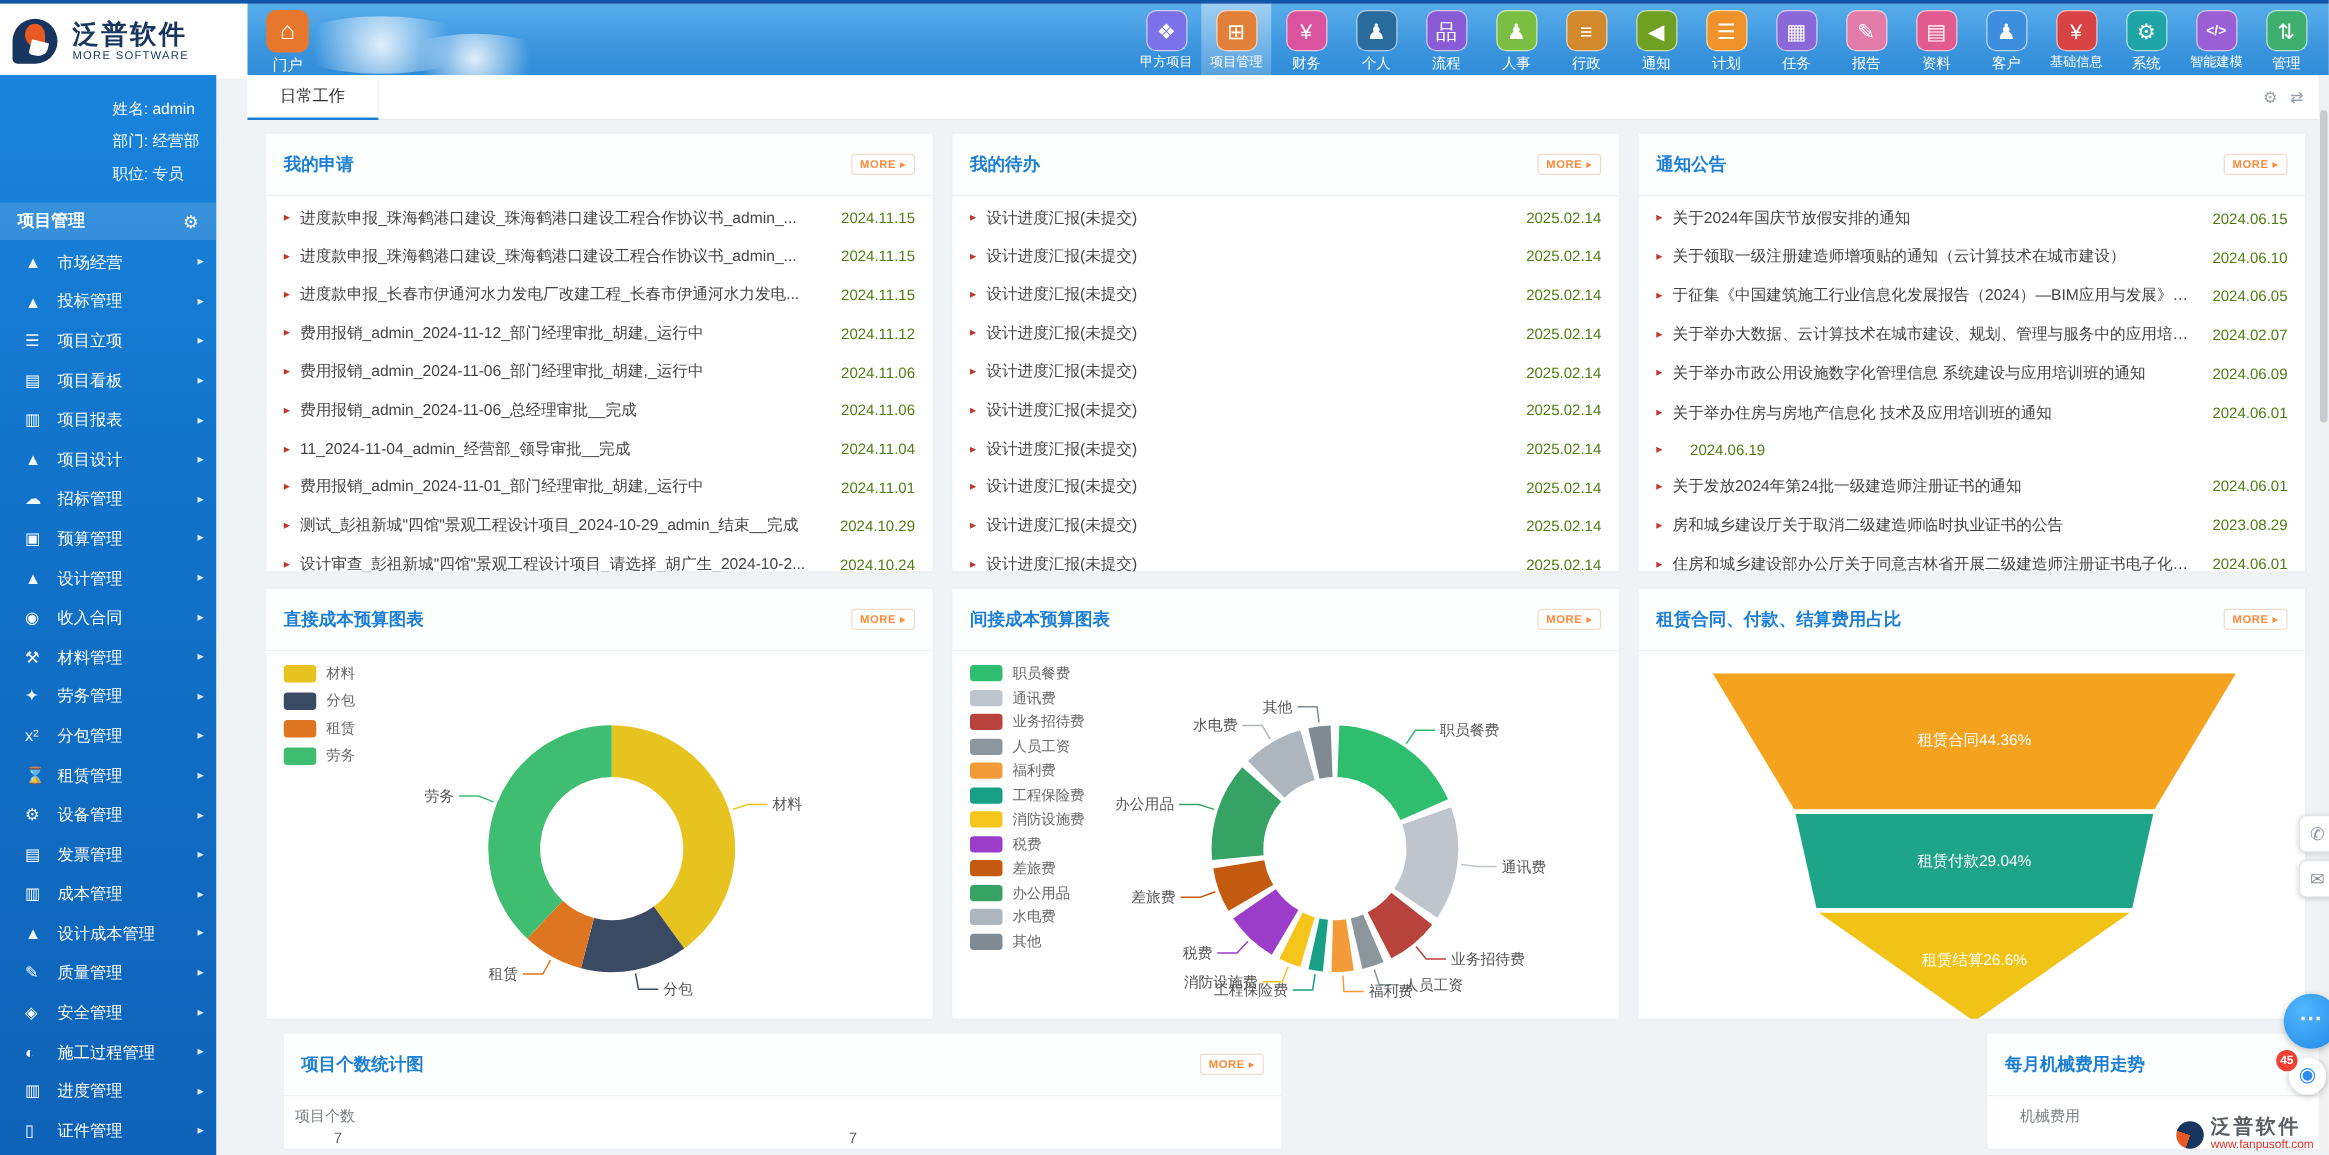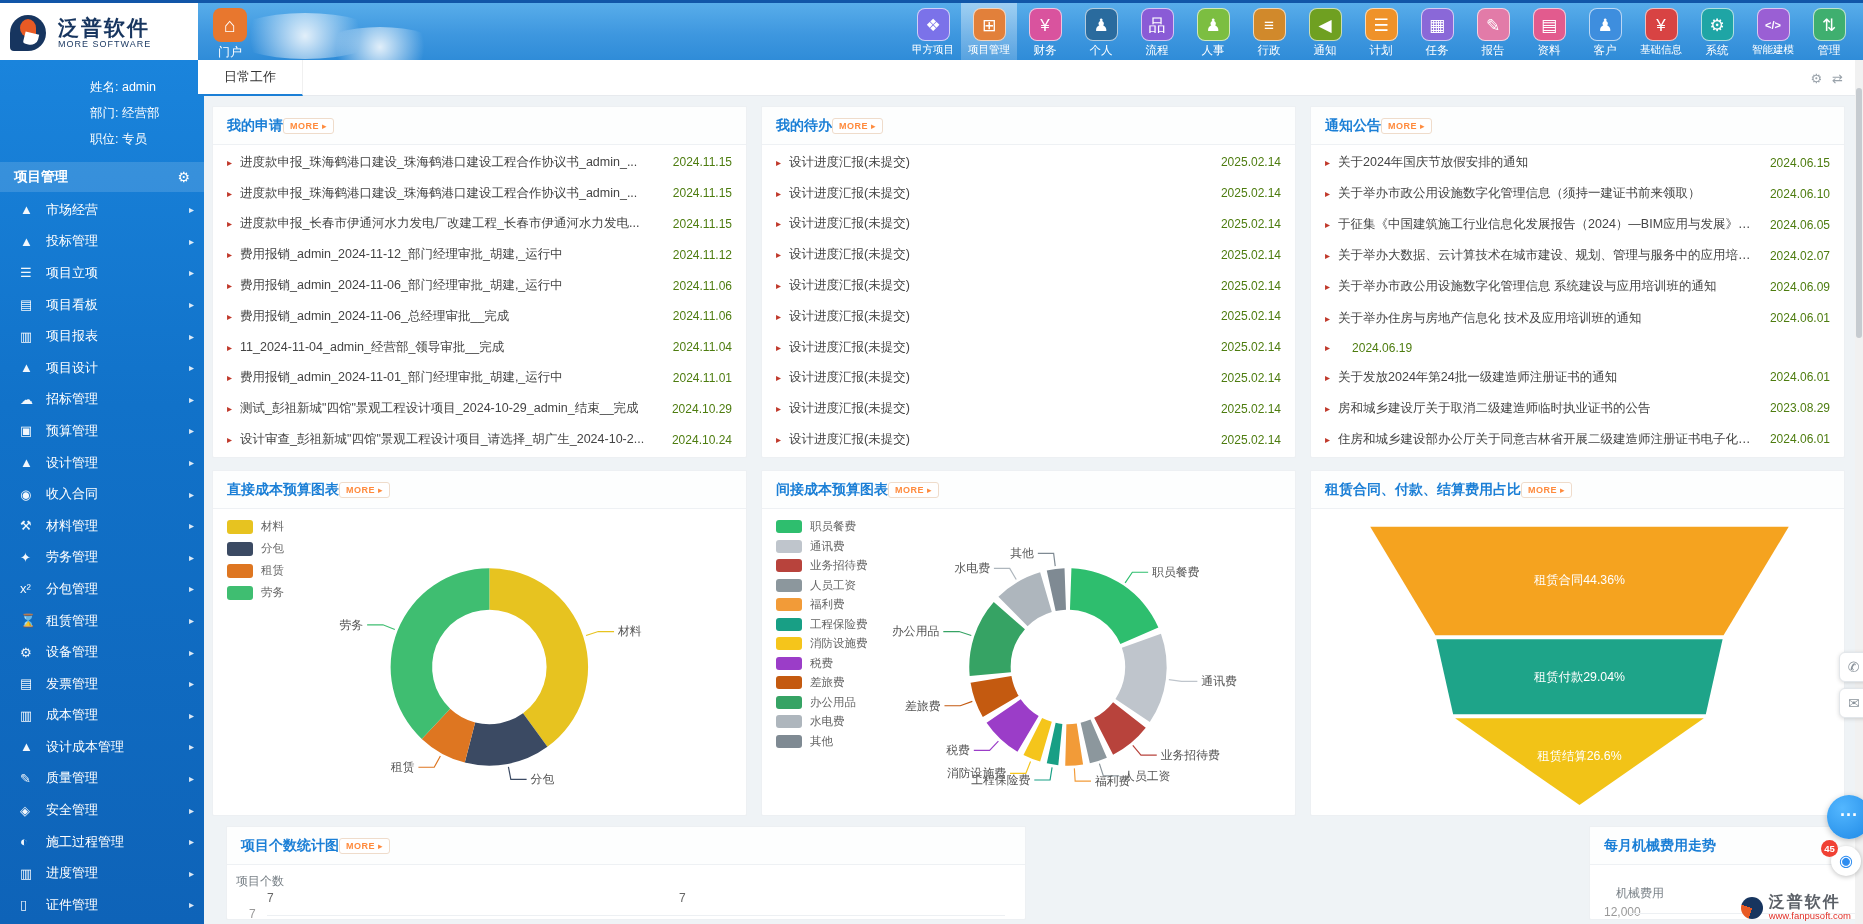--- a/index.html
+++ b/index.html
@@ -20,21 +20,21 @@
   .portal{position:absolute;left:208px;top:5px;width:44px;text-align:center;}
   .portal .p-ico{width:34px;height:34px;margin:0 auto;background:#E8772E;border-radius:8px;color:#fff;font-size:20px;line-height:34px;}
   .portal .p-lab{color:#fff;font-size:12px;margin-top:2px;}
   .nav{position:absolute;right:6px;top:0;height:60px;display:flex;align-items:flex-start;}
   .nav-item{width:56px;height:60px;text-align:center;padding-top:5px;cursor:pointer;}
   .nav-item.active{background:linear-gradient(180deg,rgba(255,255,255,.42),rgba(255,255,255,.18));}
   .nav-ico{width:33px;height:33px;margin:0 auto;border-radius:8px;color:#fff;font-size:17px;line-height:33px;border:1px solid rgba(255,255,255,.65);overflow:hidden;}
   .nav-lab{color:#fff;font-size:11.5px;margin-top:2px;white-space:nowrap;}
 
   
-  .sidebar{position:absolute;left:0;top:60px;width:204px;height:864px;
+  .sidebar{position:absolute;left:0;top:60px;width:173px;height:864px;
     background:linear-gradient(180deg,#1A84DC 0%,#1172C9 40%,#0E63B8 100%);color:#fff;}
   .user-card{display:flex;padding:14px 8px 10px 14px;align-items:center;}
   .avatar{width:66px;height:66px;border-radius:4px;flex:none;margin-right:10px;
     background:radial-gradient(circle at 50% 42%,#F4D9C2 0 26%,transparent 27%),
                radial-gradient(circle at 50% 20%,#46engin 0,transparent 0),
                radial-gradient(ellipse at 50% 24%,#4A3A2E 0 38%,transparent 39%),
                linear-gradient(180deg,#9FC2E8 0 55%,#2E3540 56% 100%);}
   .user-lines{font-size:12.5px;line-height:26px;white-space:nowrap;}
   .side-section{height:30px;line-height:30px;background:rgba(255,255,255,.14);font-weight:bold;font-size:13.5px;
     padding:0 14px;display:flex;justify-content:space-between;align-items:center;}
@@ -48,22 +48,22 @@
   
   .main{position:absolute;left:198px;top:60px;width:1657px;height:864px;}
   .tabbar{height:36px;background:#fff;border-bottom:1px solid #E7EAEE;position:relative;}
   .tab{display:inline-block;height:36px;line-height:34px;padding:0 26px;font-size:13px;color:#333;
     border-right:1px solid #F0F0F0;border-bottom:2px solid #1B7FD6;background:#fff;cursor:pointer;}
   .tab-tools{position:absolute;right:12px;top:0;height:36px;display:flex;align-items:center;gap:10px;color:#9AA3AB;font-size:13px;}
   .tab-tools span{cursor:pointer;}
   .content{position:absolute;left:0;top:37px;right:0;bottom:0;padding:9px 10px 0 14px;
     display:grid;grid-template-columns:1fr 1fr 1fr;grid-template-rows:352px 346px 94px;gap:12px 14px;}
   .panel{background:#fff;border:1px solid #EDF0F3;border-radius:2px;overflow:hidden;position:relative;}
-  .p-head{height:38px;display:flex;align-items:center;padding:0 14px;
-    border-bottom:1px solid #EEF1F4;background:#FDFEFE;}
+  .p-head{height:50px;display:flex;align-items:center;justify-content:space-between;padding:0 14px;
+    border-bottom:1px solid #EEF1F4;background:#FDFEFE;gap:48px;}
   .p-title{color:#1B7FD6;font-size:14px;font-weight:bold;}
   .more-btn{font-size:9px;font-weight:bold;color:#FF8A3C;border:1px solid #EFDCCB;border-radius:3px;
     padding:2px 6px;background:#fff;cursor:pointer;letter-spacing:.5px;white-space:nowrap;}
   .rows{display:flex;flex-direction:column;justify-content:space-around;height:calc(100% - 38px);padding:2px 14px;}
   .row{display:flex;align-items:center;font-size:12.5px;color:#444;cursor:pointer;min-width:0;}
   .row .bullet{color:#C0392B;font-size:10px;margin-right:8px;flex:none;}
   .row .rtext{flex:1;overflow:hidden;text-overflow:ellipsis;white-space:nowrap;}
   .row .rdate{color:#4d7c0f;font-size:12px;margin-left:14px;flex:none;}
 
   .chart-wrap{position:relative;height:calc(100% - 38px);}
@@ -456,21 +456,21 @@
         <span class="more-btn"><span>MORE</span> ▸</span>
       </div>
       <div class="rows" id="list-notices">
           <div class="row">
             <span class="bullet">▸</span>
             <span class="rtext">关于2024年国庆节放假安排的通知</span>
             <span class="rdate">2024.06.15</span>
           </div>
           <div class="row">
             <span class="bullet">▸</span>
-            <span class="rtext">关于举办市政公用设施数字化管理信息（须持一建证书前来领取）</span>
+            <span class="rtext">关于领取一级注册建造师增项贴的通知（云计算技术在城市建设）</span>
             <span class="rdate">2024.06.10</span>
           </div>
           <div class="row">
             <span class="bullet">▸</span>
             <span class="rtext">于征集《中国建筑施工行业信息化发展报告（2024）—BIM应用与发展》材料...</span>
             <span class="rdate">2024.06.05</span>
           </div>
           <div class="row">
             <span class="bullet">▸</span>
             <span class="rtext">关于举办大数据、云计算技术在城市建设、规划、管理与服务中的应用培训班...</span>
@@ -665,21 +665,21 @@
         <span class="mini-val" style="left:22px;top:42px;color:#999;">7</span>
         <div class="gridline" style="top:50px;"></div>
       </div>
     </div>
       <div class="panel" style="grid-column: 2 / span 2; position: absolute; left: 828px; width: 815px; top: 729px; height: 94px;" id="panel-line">
       <div class="p-head">
         <span class="p-title">每月机械费用走势</span>
 
       </div>
       <div class="chart-wrap">
-        <span class="mini-note" style="left:26px;top:20px;">机械费用</span>
+        <span class="mini-note" style="left:26px;top:8px;">机械费用</span>
         <span class="mini-val" style="left:14px;top:40px;color:#999;">12,000</span>
 
         <div class="gridline" style="top:48px;"></div>
       </div>
     </div>
     </div>
 </div>
 
 <div class="vscroll">
     <div class="thumb"></div>

